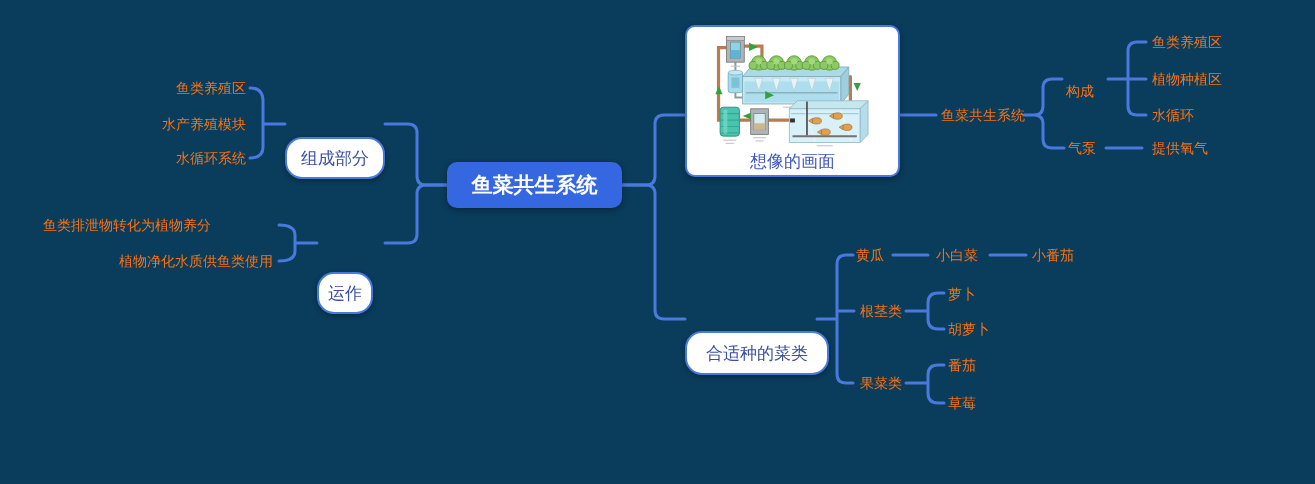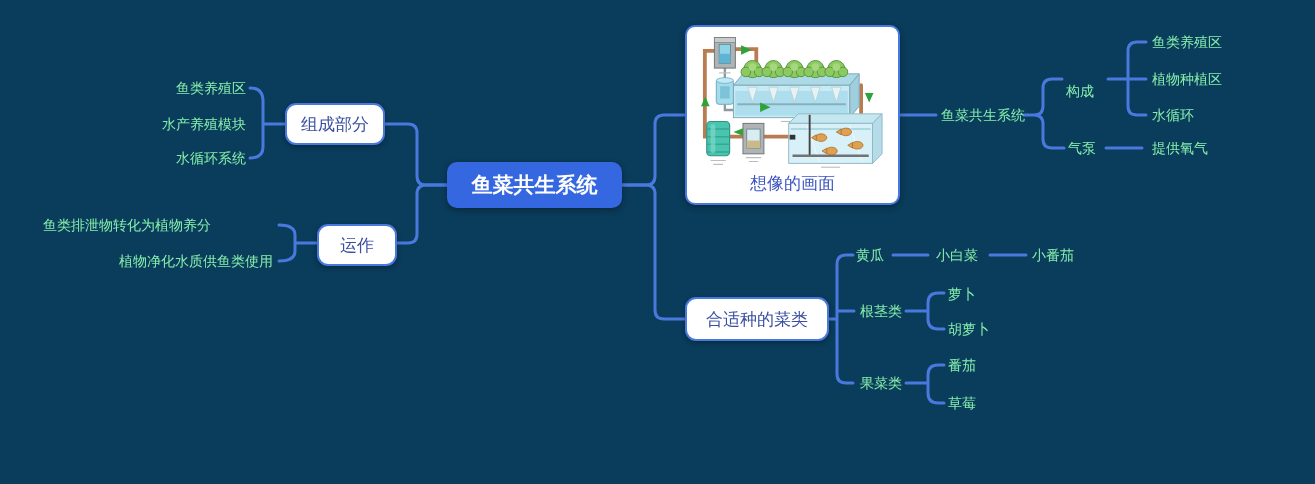--- a/index.html
+++ b/index.html
@@ -13,50 +13,51 @@
     background:#0a3c5b;
     overflow:hidden;
   }
   #wires{position:absolute;left:0;top:0;}
   #wires path{fill:none;stroke:#4a79dd;stroke-width:3;stroke-linecap:round;stroke-linejoin:round;}
 
   .node{
     position:absolute;
     background:#ffffff;
     border:2.5px solid #4a79dd;
-    border-radius:11px;
+    border-radius:17px;
     box-sizing:border-box;
     display:flex;align-items:center;justify-content:center;
     color:#3a4fa0;
     font-size:17px;
     box-shadow:0 2px 5px rgba(0,0,0,0.28);
     cursor:pointer;
+    margin-top:34px;
   }
   .central{
     position:absolute;
     background:#3568e0;
     border-radius:10px;
     display:flex;align-items:center;justify-content:center;
     color:#ffffff;
     font-size:21px;
     font-weight:bold;
     box-shadow:0 2px 6px rgba(0,0,0,0.35);
     cursor:pointer;
   }
   .leaf{
     position:absolute;
-    color:#86efac;
+    color:#f97316;
     font-size:14px;
     line-height:16px;
     white-space:nowrap;
     cursor:pointer;
   }
   .picture-node{
     position:absolute;
-    left:685px;top:25px;width:215px;height:180px;
+    left:685px;top:25px;width:215px;height:152px;
     background:#ffffff;
     border:2.5px solid #4a79dd;
     border-radius:10px;
     box-sizing:border-box;
     display:flex;flex-direction:column;align-items:center;
     box-shadow:0 2px 6px rgba(0,0,0,0.3);
     cursor:pointer;
   }
   .picture-node svg{display:block;margin-top:3px;}
   .caption{
@@ -85,21 +86,21 @@
     <path d="M817 319 H837 M837 311 H854 M853 255 H846 Q837 255 837 264 V374 Q837 383 846 383 H853"></path>
     <path d="M893 255 H928"></path>
     <path d="M990 255 H1026"></path>
     <path d="M906 311 H928 M944 293 H938 Q928 293 928 303 V319 Q928 329 938 329 H944"></path>
     <path d="M906 383 H928 M944 365 H938 Q928 365 928 375 V393 Q928 403 938 403 H944"></path>
   </svg>
 
   <div class="central" style="left:447px;top:162px;width:175px;height:46px">鱼菜共生系统</div>
 
   <div class="node" style="left:285px;top:103px;width:100px;height:42px">组成部分</div>
-  <div class="node" style="left:317px;top:224px;width:80px;height:42px">运作</div>
+  <div class="node" style="left:317px;top:238px;width:56px;height:42px">运作</div>
 
   <span class="leaf" style="right:1069px;top:80px">鱼类养殖区</span>
   <span class="leaf" style="right:1069px;top:116px">水产养殖模块</span>
   <span class="leaf" style="right:1069px;top:150px">水循环系统</span>
   <span class="leaf" style="right:1104px;top:217px">鱼类排泄物转化为植物养分</span>
   <span class="leaf" style="right:1042px;top:253px">植物净化水质供鱼类使用</span>
 
   <div class="picture-node">
     <svg viewBox="0 0 200 148" width="199" height="141">
 

